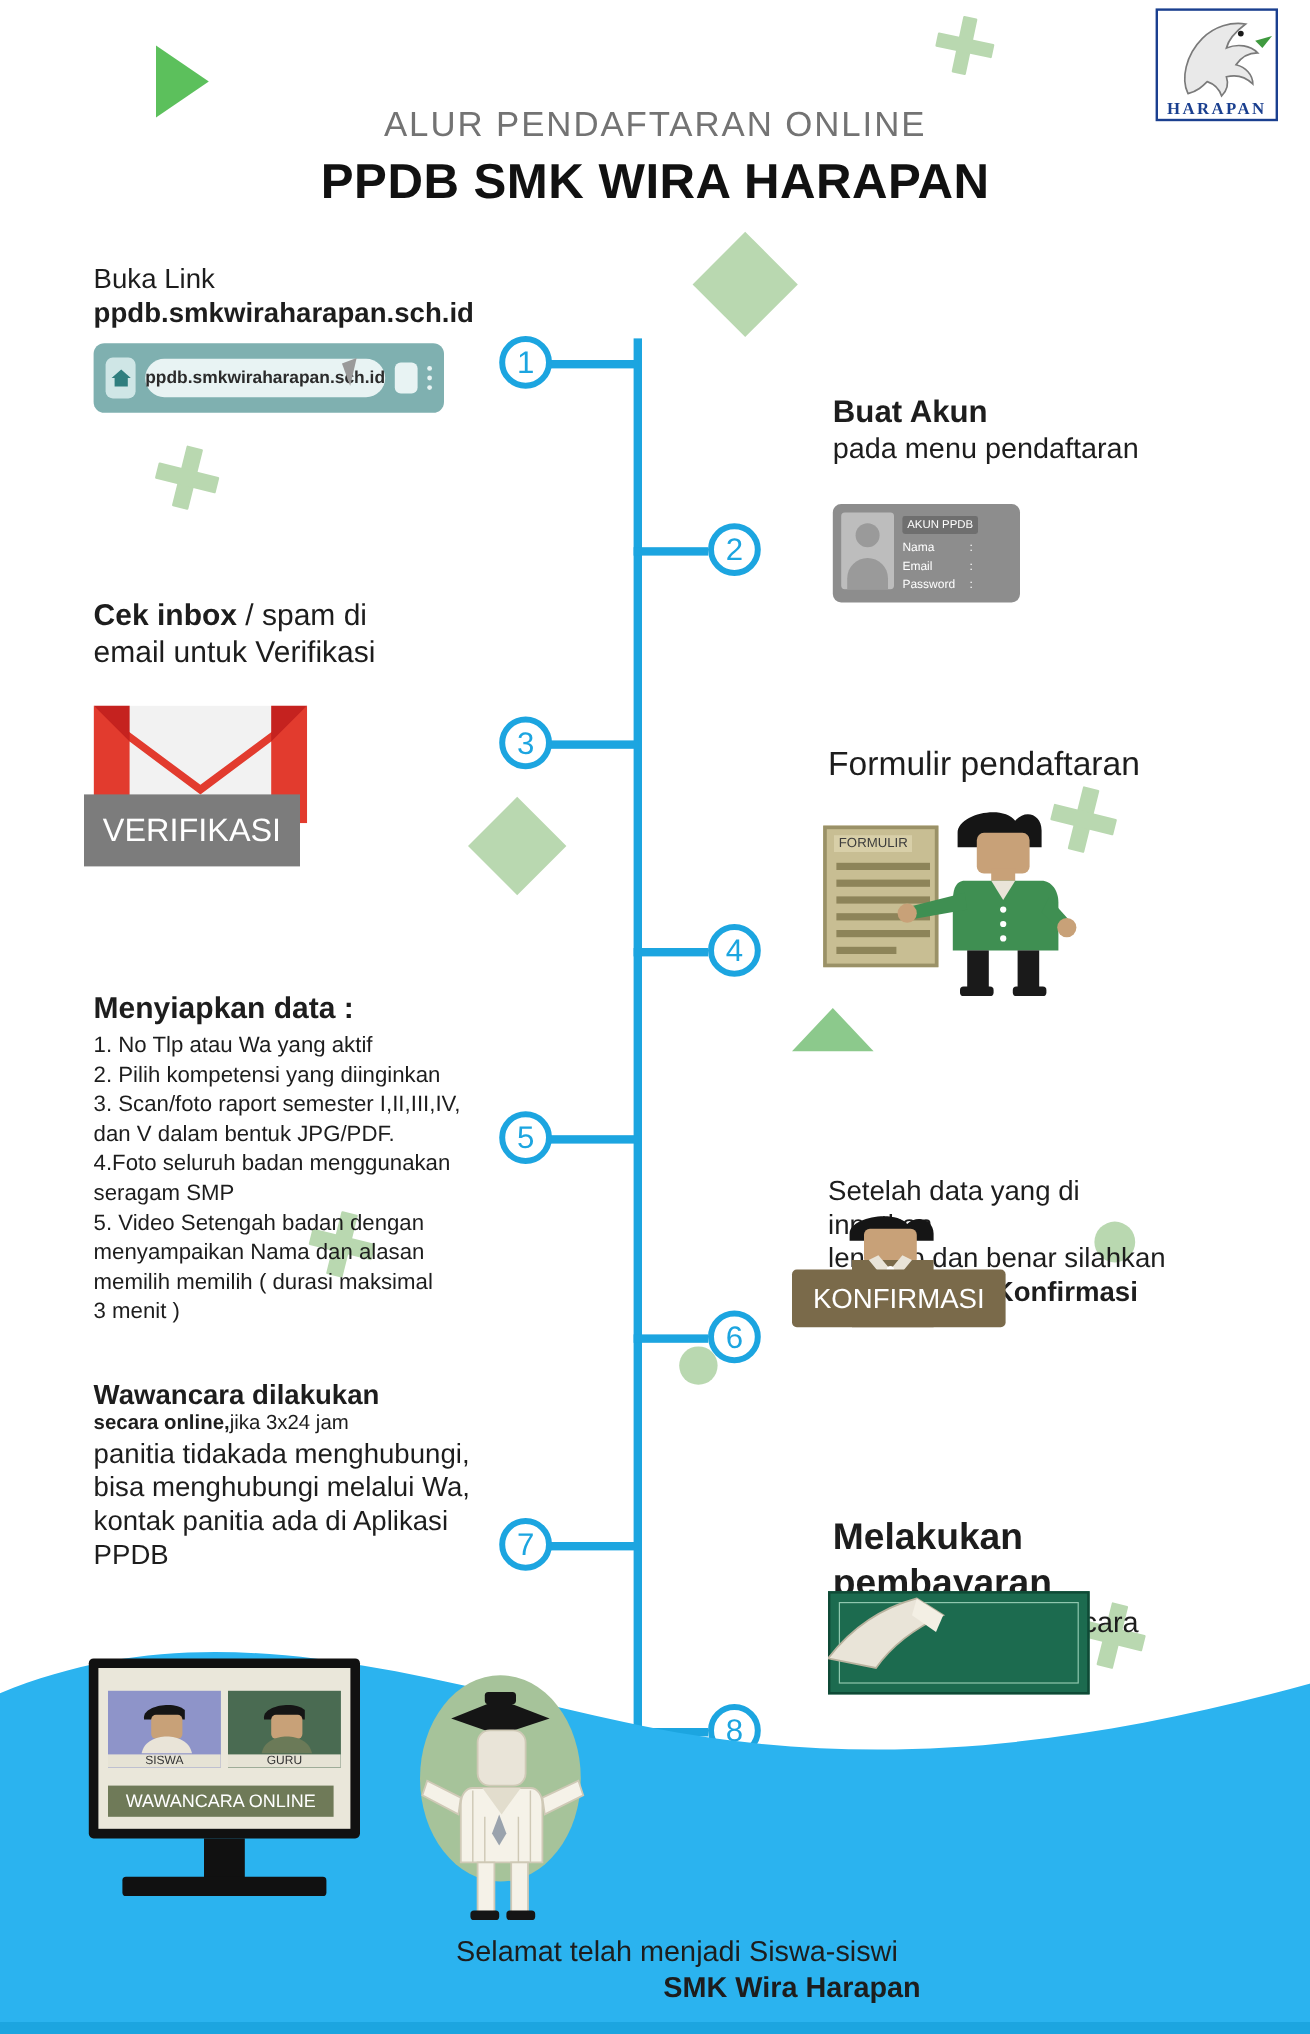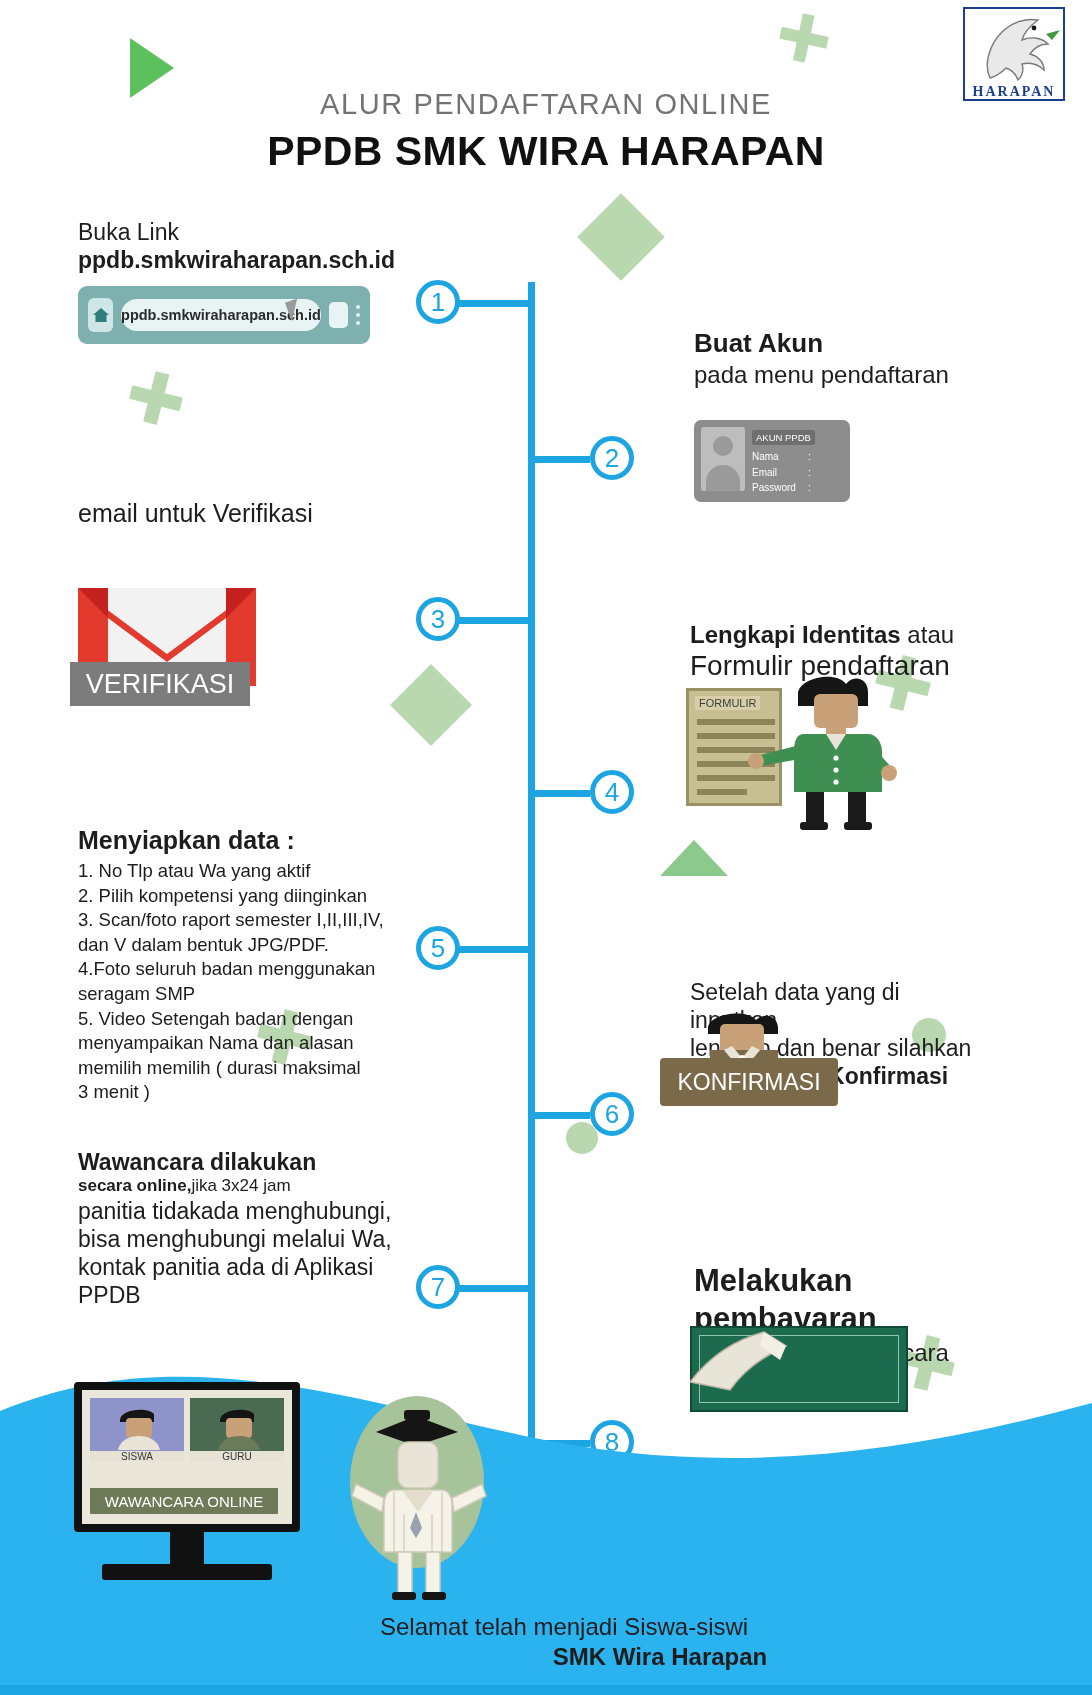--- a/index.html
+++ b/index.html
@@ -121,21 +121,21 @@
   .akun .cap {
     background: #6f6f6f; color: #fff; font-size: 9.5px; padding: 2px 4px; border-radius: 2px;
     display: inline-block; margin-bottom: 4px;
   }
   .akun .row { display: flex; font-size: 10px; color: #fff; line-height: 1.55; }
   .akun .row span:first-child { width: 56px; }
 
   
   .gmail { position: absolute; left: 78px; top: 588px; width: 178px; height: 98px; }
   .verif-badge {
-    position: absolute; left: 70px; top: 662px; width: 180px; height: 44px;
+    position: absolute; left: 70px; top: 662px; width: 180px; height: 60px;
     background: #7c7c7c; color: #fff; font-size: 27px;
     display: flex; align-items: center; justify-content: center;
   }
 
   
   .form-scene { position: absolute; left: 686px; top: 672px; width: 230px; height: 160px; }
   .form-paper {
     position: absolute; left: 0; top: 16px; width: 96px; height: 118px;
     background: #c8be93; border: 3px solid #9a9167;
   }
@@ -168,21 +168,21 @@
   .wave { position: absolute; left: 0; bottom: 0; width: 1092px; height: 380px; }
 
   
   .monitor { position: absolute; left: 74px; top: 1382px; width: 226px; height: 210px; }
   .mon-screen {
     position: absolute; left: 0; top: 0; width: 226px; height: 150px;
     background: #111; border-radius: 4px; padding: 8px;
   }
   .mon-inner { position: absolute; inset: 8px; background: #eae7da; }
   .mon-tile {
-    position: absolute; top: 8px; width: 94px; height: 64px; overflow: hidden;
+    position: absolute; top: 19px; width: 94px; height: 64px; overflow: hidden;
   }
   .mon-tile.l { left: 8px; background: #8e94c9; }
   .mon-tile.r { left: 108px; background: #4a6b52; }
   .mon-cap {
     position: absolute; bottom: 0; left: 0; right: 0; background: #e6e3d5;
     font-size: 10px; text-align: center; color: #333;
   }
   .mon-label {
     position: absolute; left: 8px; bottom: 10px; width: 188px; height: 26px;
     background: #6f7a58; color: #fff; font-size: 15px;
@@ -309,37 +309,37 @@
         <span>:</span>
       </div>
       <div class="row">
         <span>Password</span>
         <span>:</span>
       </div>
     </div>
   </div>
 
   <div class="txt b1" style="left:78px; top:498px; width:360px; font-size:25px;">
+    <div>
+      <span class="h-strong">Cek inbox</span><span> / spam di</span>
+    </div>
     <div>email untuk Verifikasi</div>
   </div>
 
   <div class="gmail">
     <svg viewBox="0 0 178 98" width="178" height="98">
       <rect x="0" y="0" width="178" height="98" fill="#f2f2f2"></rect>
       <path d="M0 0 L0 98 L30 98 L30 30 L89 74 L148 30 L148 98 L178 98 L178 0 L89 66 Z" fill="#e23b2e"></path>
       <path d="M0 0 L30 0 L30 30 Z" fill="#c5221f"></path>
       <path d="M178 0 L148 0 L148 30 Z" fill="#c5221f"></path>
     </svg>
   </div>
   <div class="verif-badge">VERIFIKASI</div>
 
   <div class="txt" style="left:690px; top:620px; width:340px;">
-    <div class="b1" style="font-size:24px;">
-      <span class="h-strong">Lengkapi Identitas</span><span> atau</span>
-    </div>
     <div class="b1" style="font-size:28px;">Formulir pendaftaran</div>
   </div>
 
   <div class="form-scene">
     <div class="form-paper">
       <div class="cap">FORMULIR</div>
       <div class="ln" style="top:28px;"></div>
       <div class="ln" style="top:42px;"></div>
       <div class="ln" style="top:56px;"></div>
       <div class="ln" style="top:70px;"></div>

